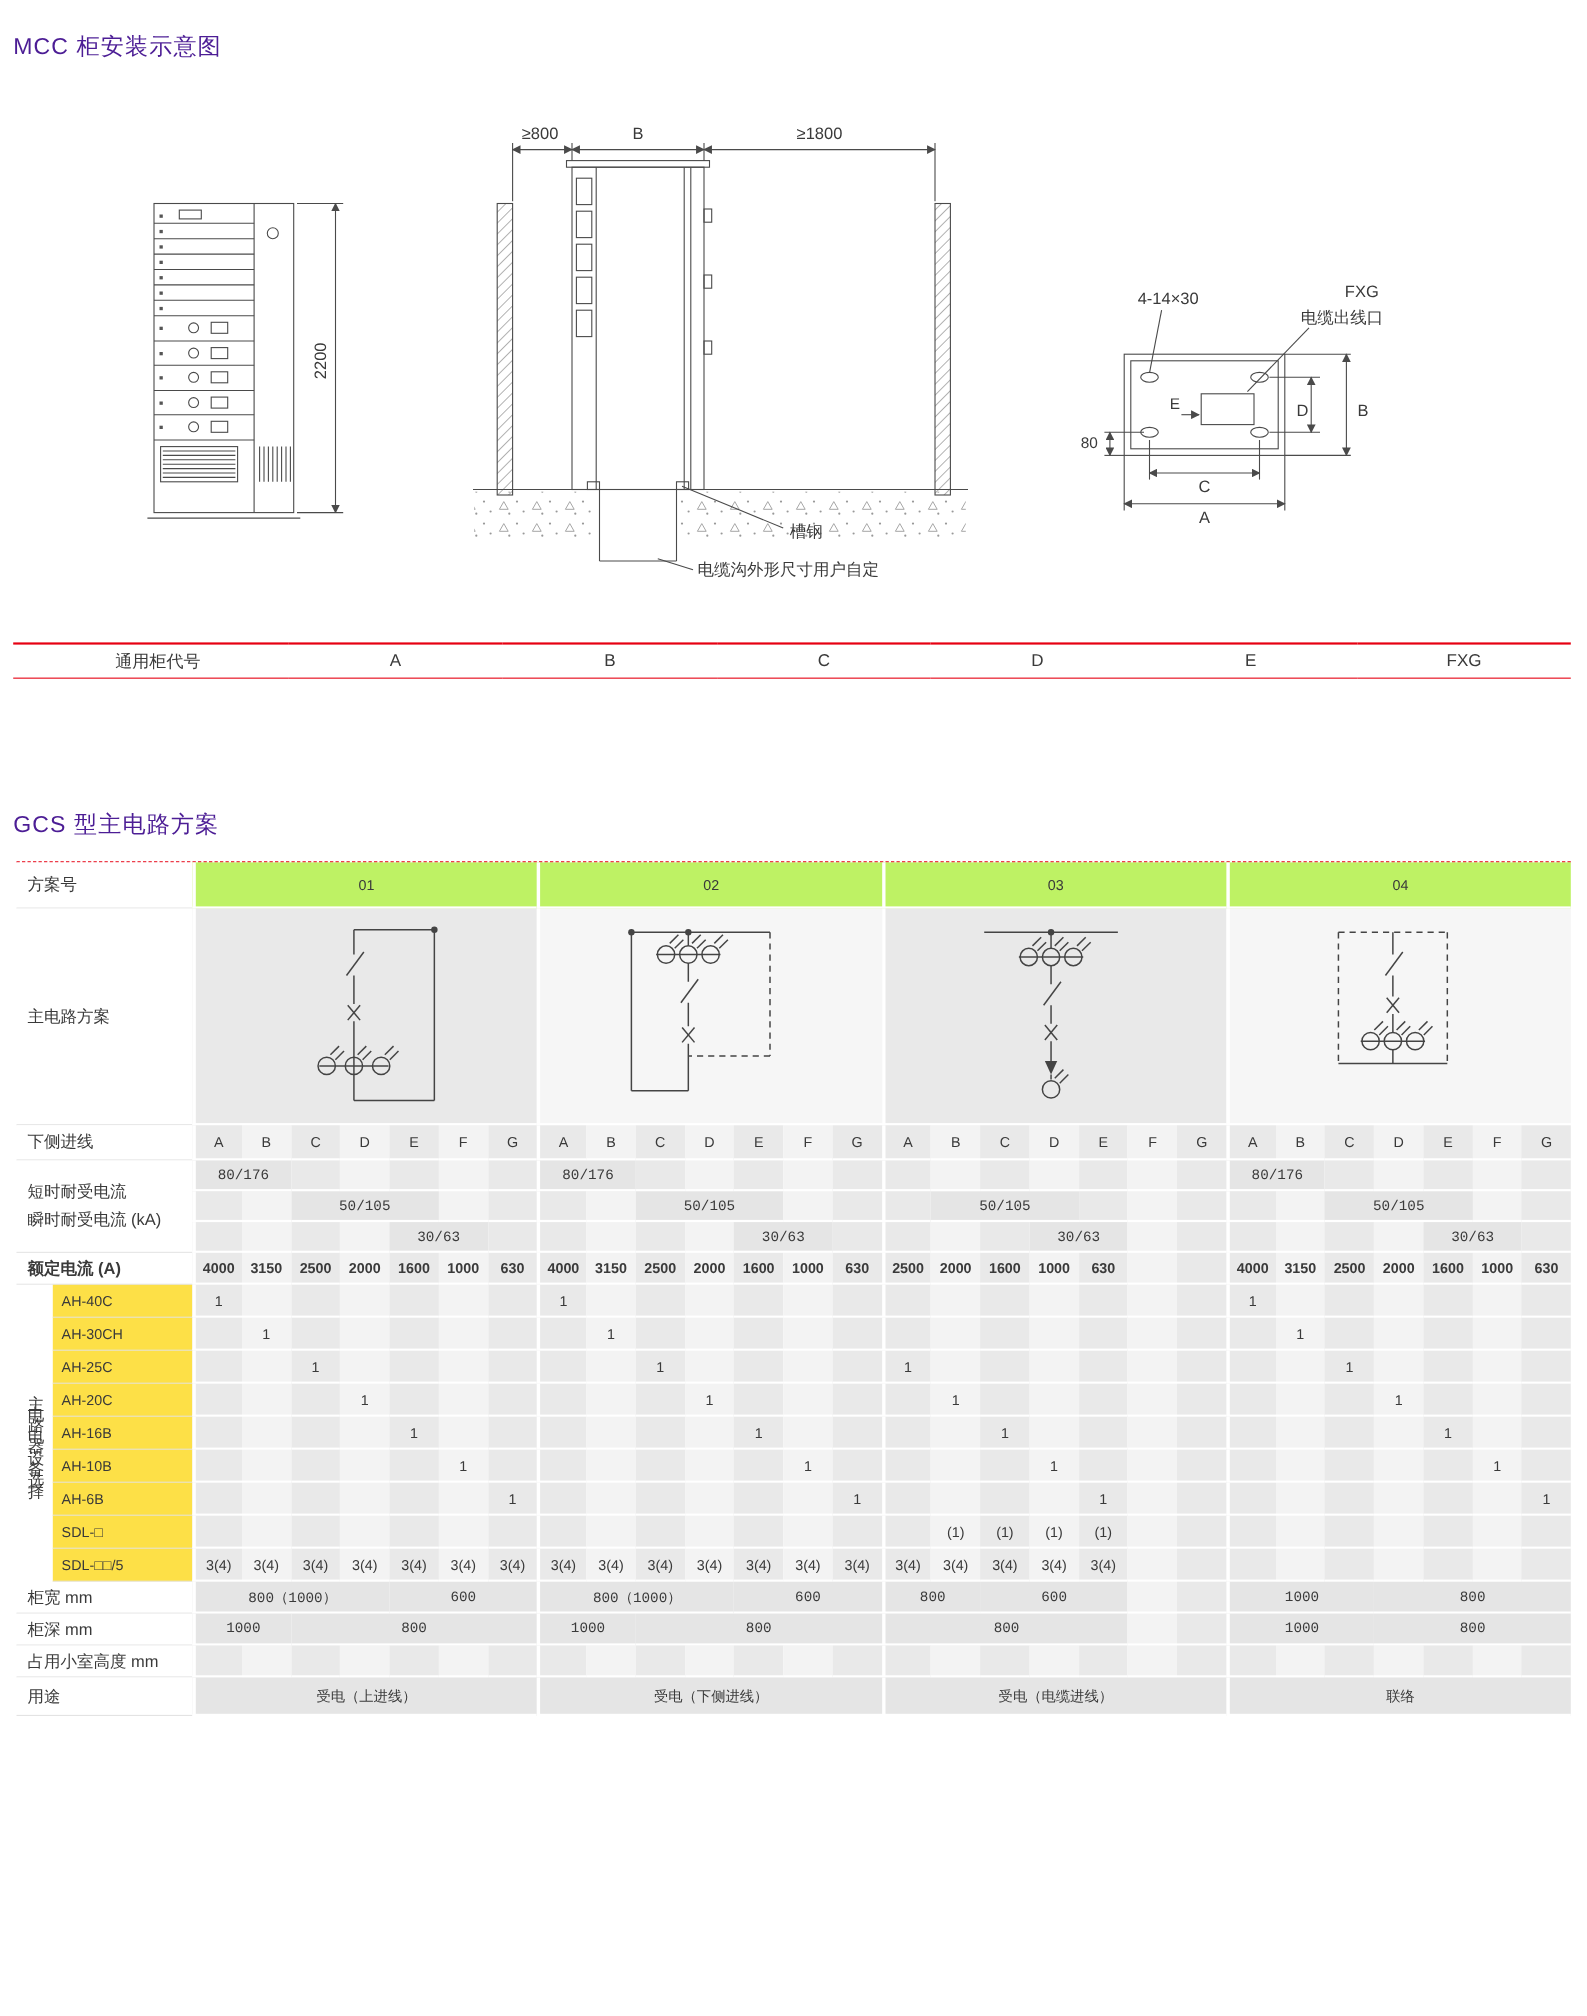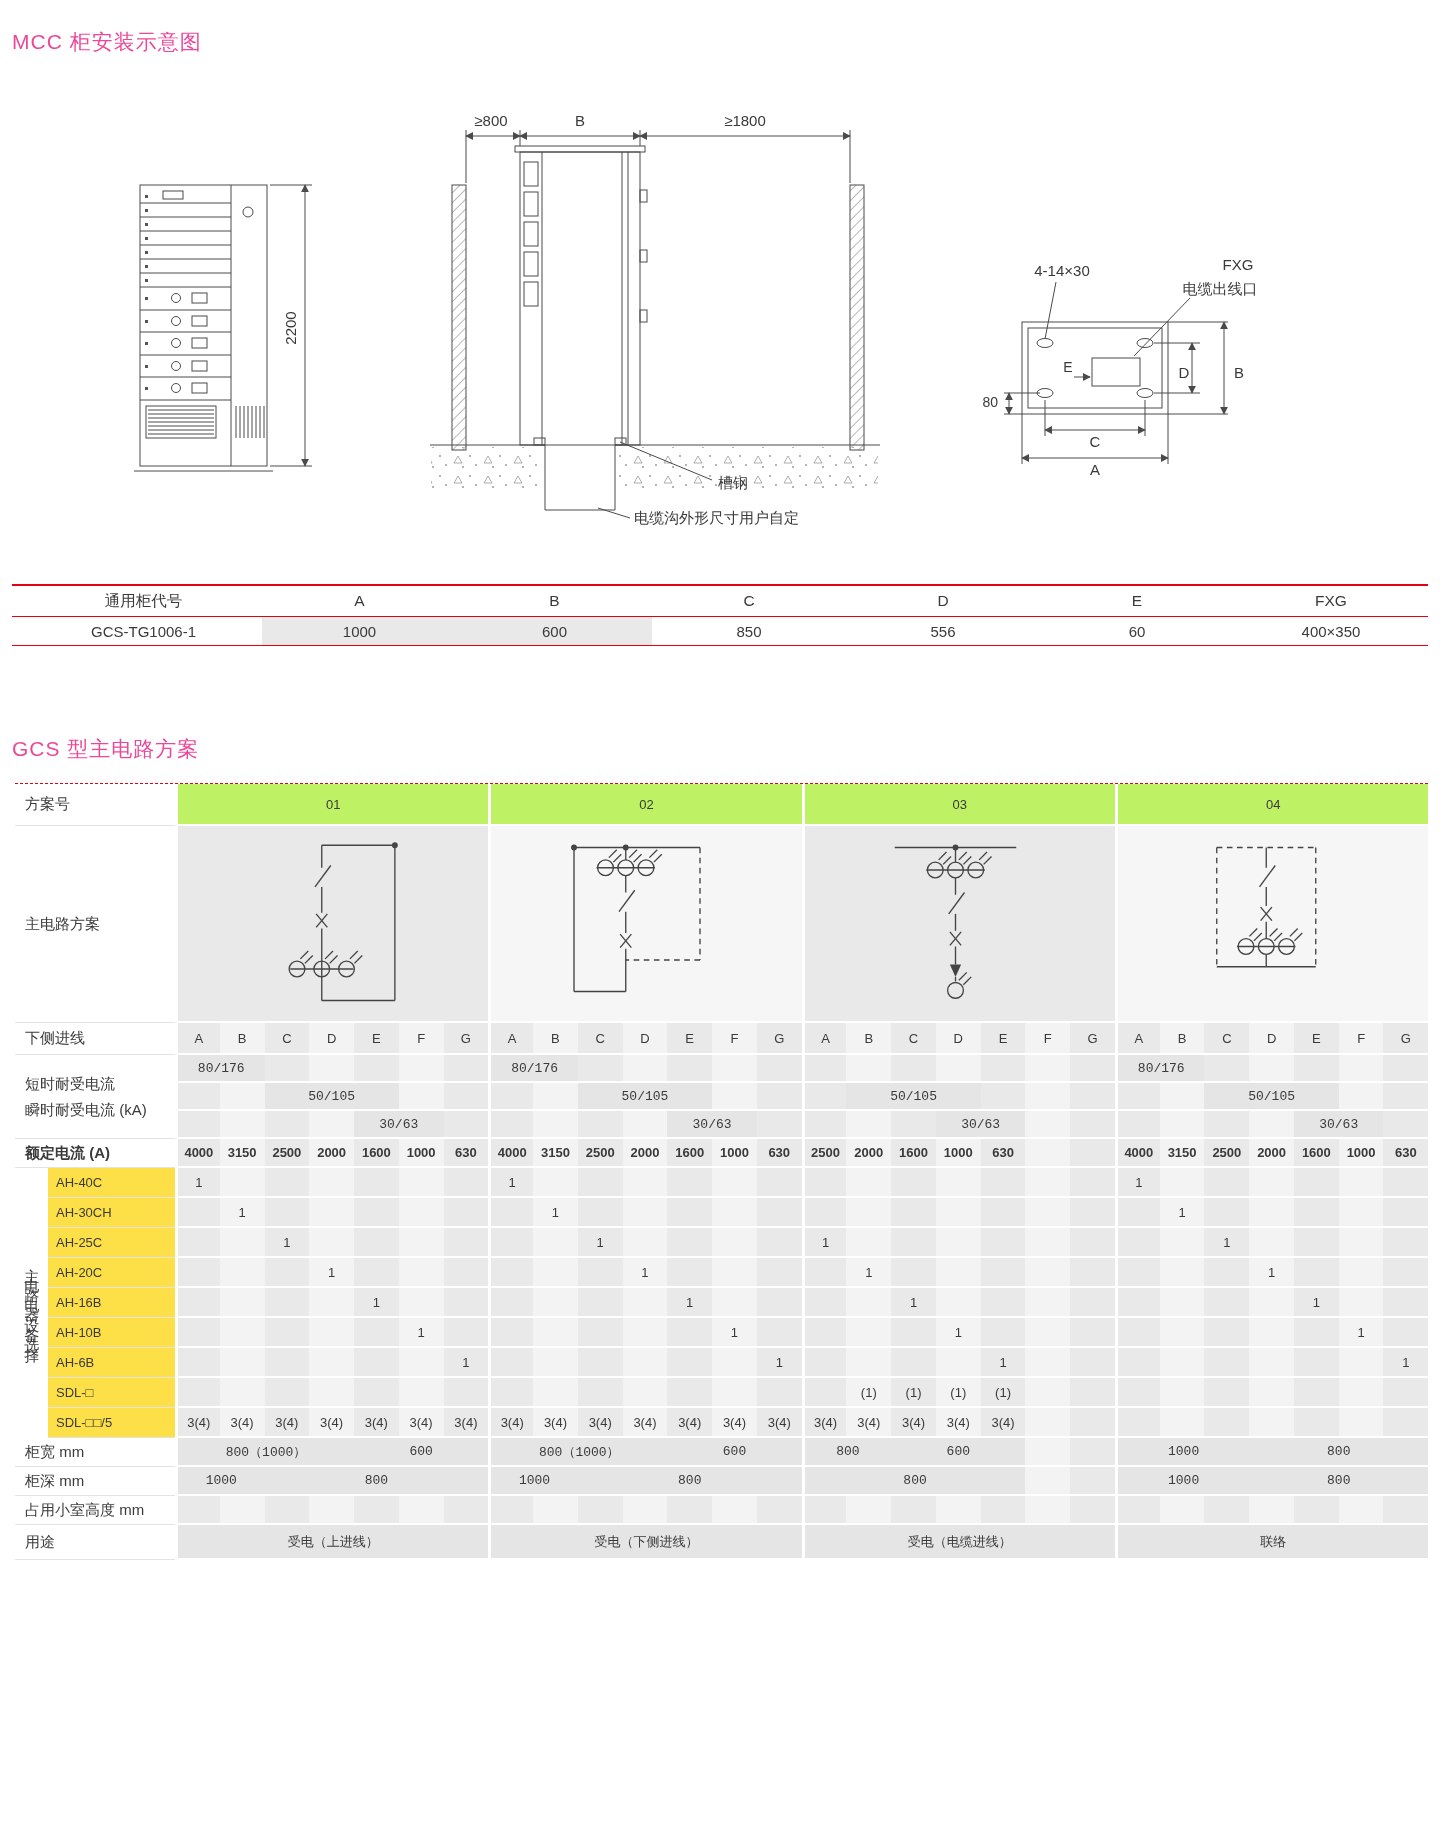--- a/index.html
+++ b/index.html
@@ -1,20 +1,20 @@
 <!DOCTYPE html>
 <html><head>
 <meta charset="utf-8">
 <style>
   html,body{margin:0;padding:0;}
   body{
     width:1443px;height:1833px;position:relative;background:#fff;
     font-family:"Liberation Sans","DejaVu Sans",sans-serif;color:#3a3a3a;
   }
-  .page-title{position:absolute;left:12px;font-size:21px;color:#ec4899;font-weight:500;letter-spacing:1px;}
+  .page-title{position:absolute;left:12px;font-size:21px;color:#4c1d95;font-weight:500;letter-spacing:1px;}
   .t1{top:28px;} .t2{top:735px;}
 
   .drawings{position:absolute;left:0;top:90px;}
   .drawings text{font-size:15px;fill:#3a3a3a;stroke:none;font-family:inherit;}
   .drawings .sm{font-size:14px;}
 
   
   .dim-table{position:absolute;left:12px;top:584px;width:1416px;border-collapse:collapse;table-layout:fixed;
     border-top:2px solid #e60012;border-bottom:1px solid #e60012;}
   .dim-table th{font-weight:normal;font-size:15.5px;height:28px;border-bottom:1px solid #e60012;text-align:center;}
@@ -234,29 +234,20 @@
       <th class="t-l">通用柜代号</th>
       <th>A</th>
       <th>B</th>
       <th>C</th>
       <th>D</th>
       <th>E</th>
       <th>FXG</th>
     </tr>
   </thead>
   <tbody>
-    <tr>
-      <td class="t-l">GCS-TG1006-1</td>
-      <td class="shade">1000</td>
-      <td class="shade">600</td>
-      <td>850</td>
-      <td>556</td>
-      <td>60</td>
-      <td>400×350</td>
-    </tr>
   </tbody>
 </table>
 
 <table class="scheme-table">
     <colgroup>
       <col style="width:33px">
       <col style="width:127px">
       <col style="width:44.75px">
       <col style="width:44.75px">
       <col style="width:44.75px">

